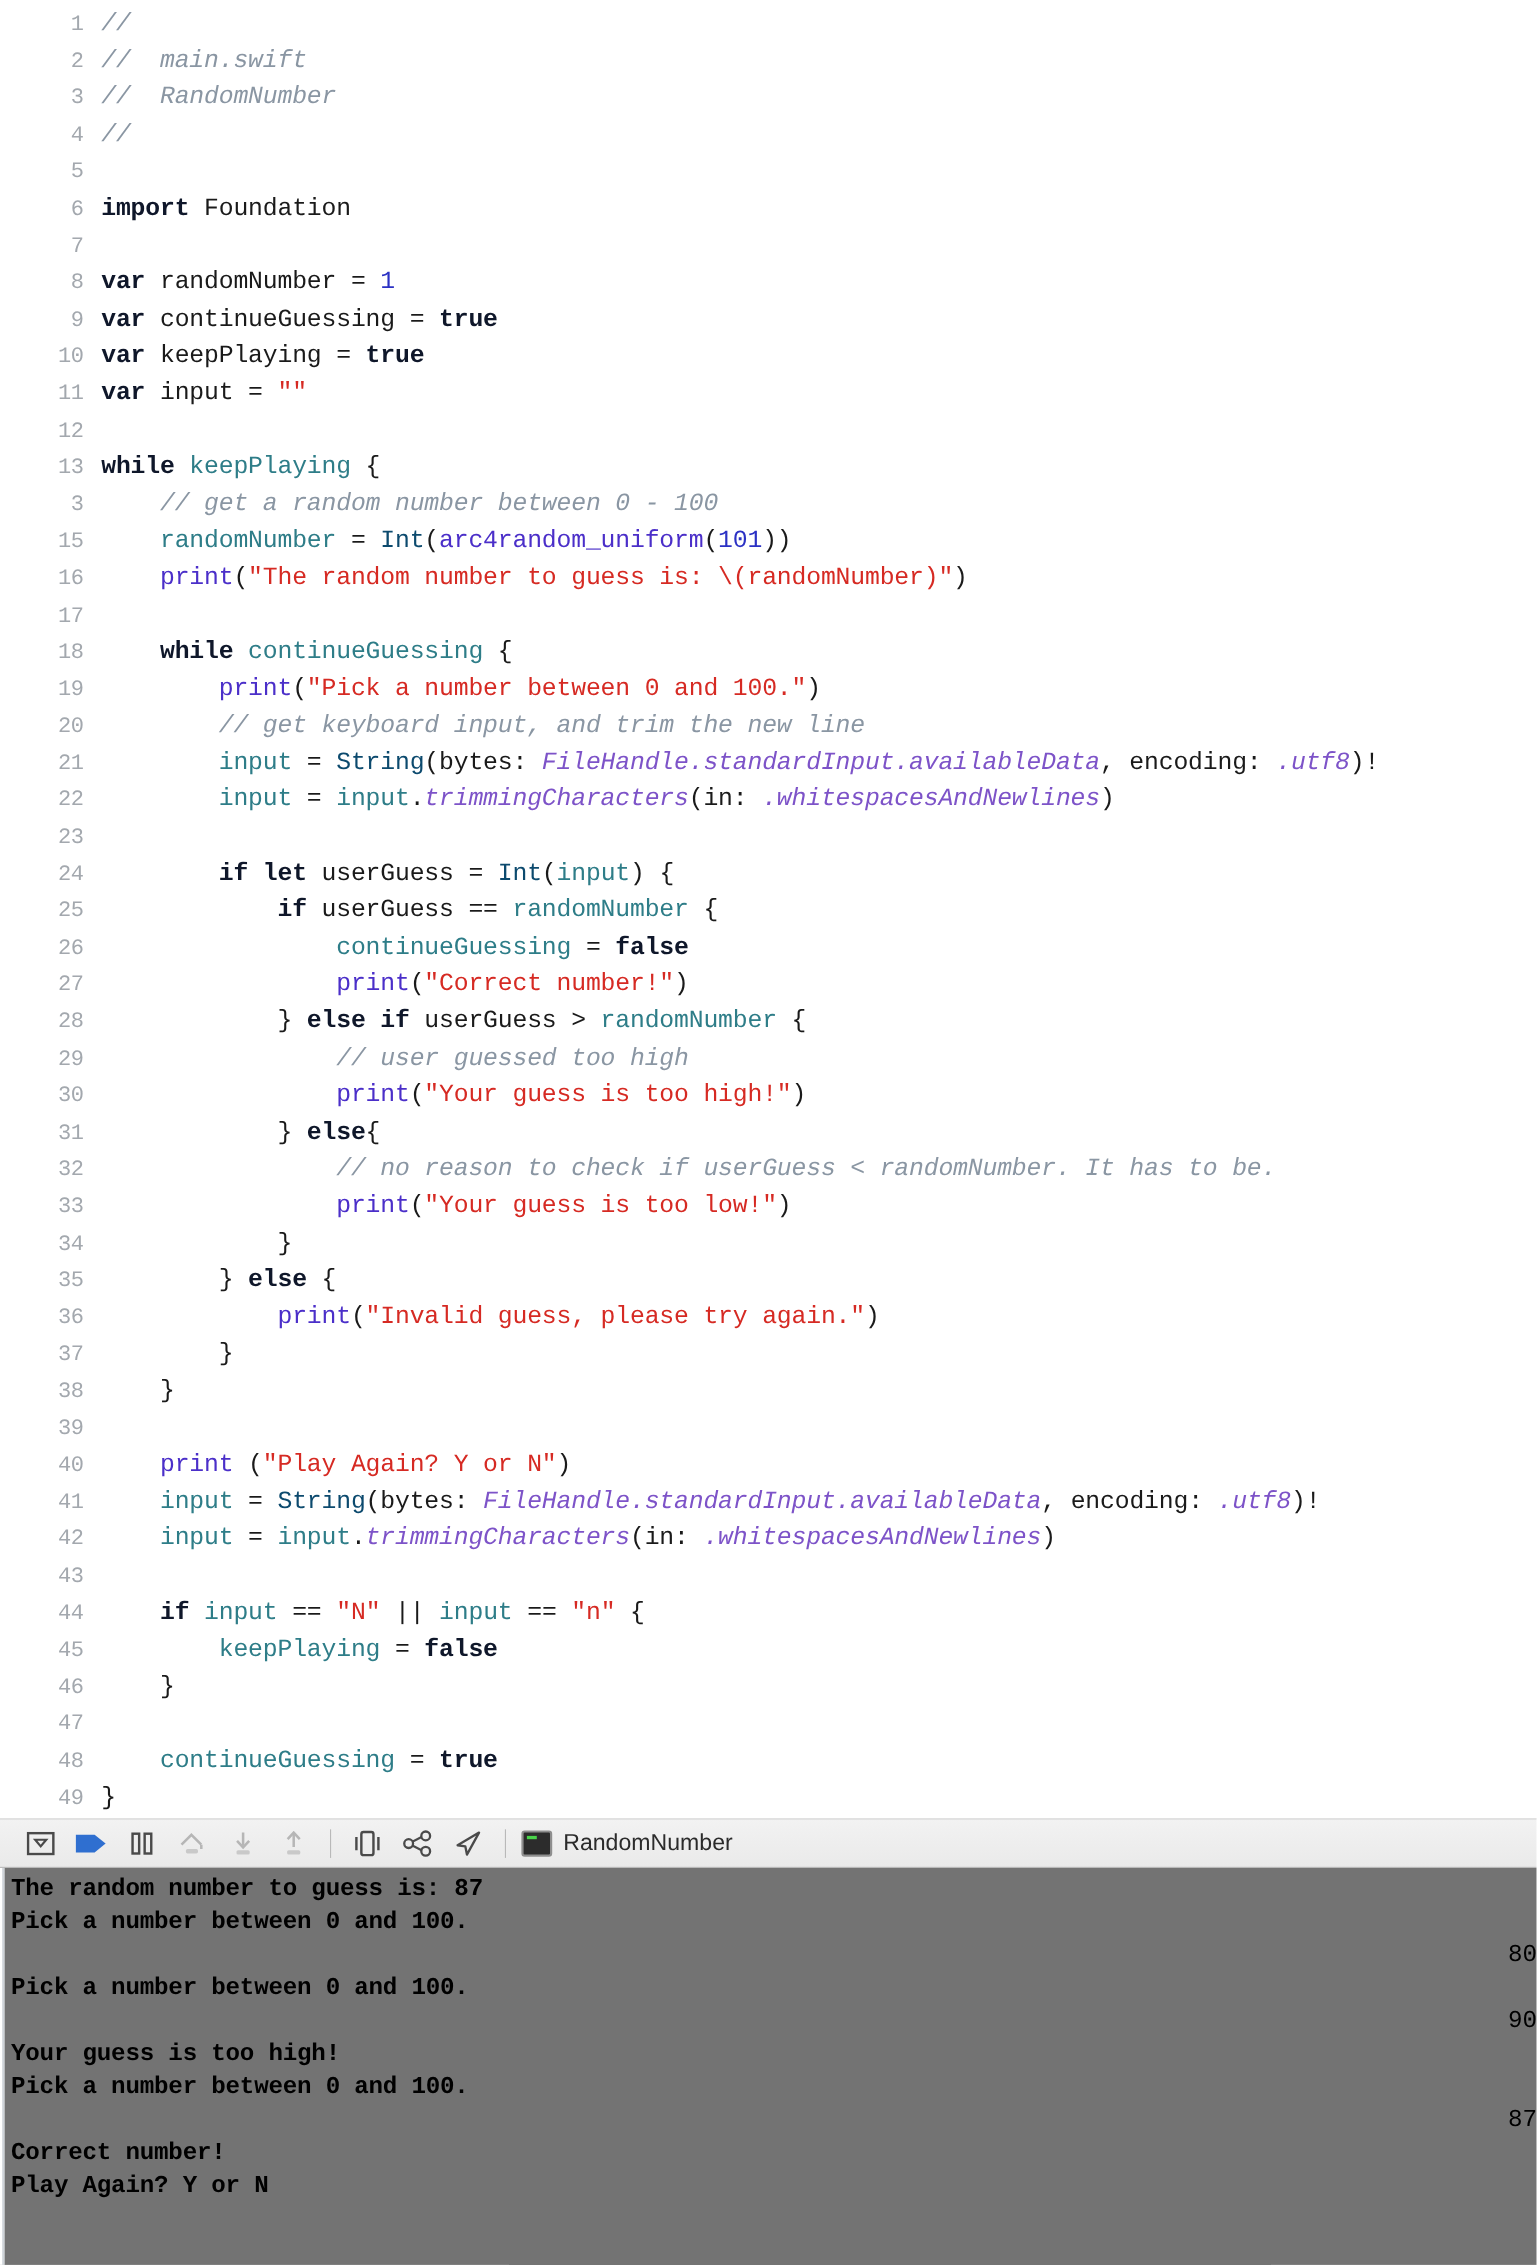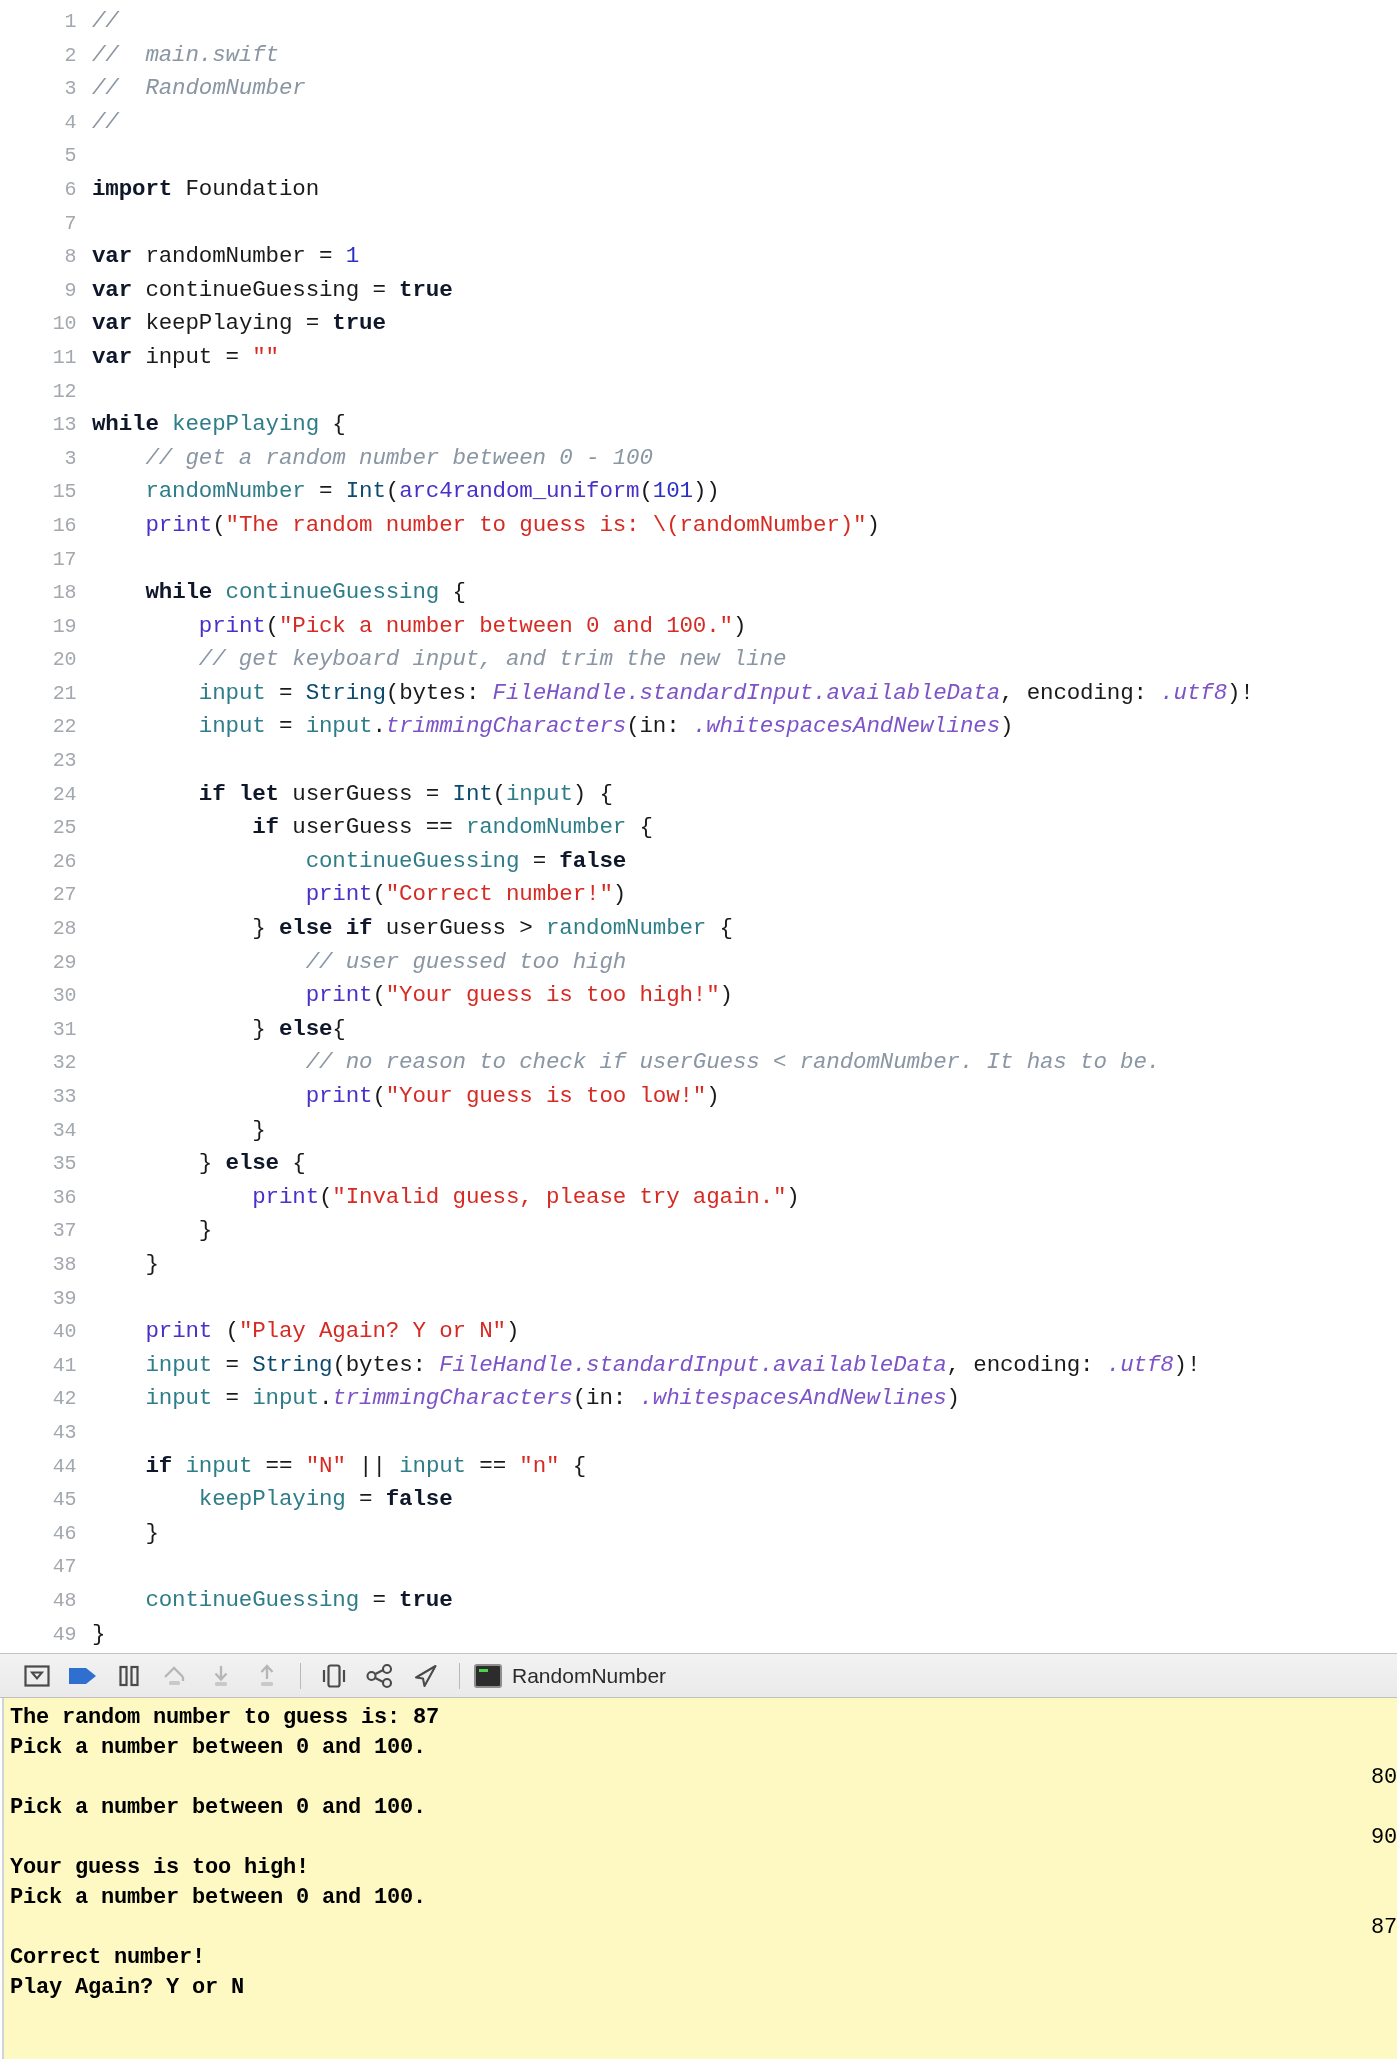--- a/index.html
+++ b/index.html
@@ -104,21 +104,21 @@
     content: "";
     position: absolute;
     left: 3px; top: 3px;
     width: 9px; height: 3px;
     background: #49d44a;
   }
 
   
   #console {
     flex: 1 1 auto;
-    background: #fef9c3;
+    background: #737373;
     position: relative;
     display: flex;
     overflow: hidden;
   }
   #console-gutterline {
     flex: 0 0 4px;
     background: #ffffff;
     border-right: 2px solid #cfd4d9;
   }
   #console-body {

